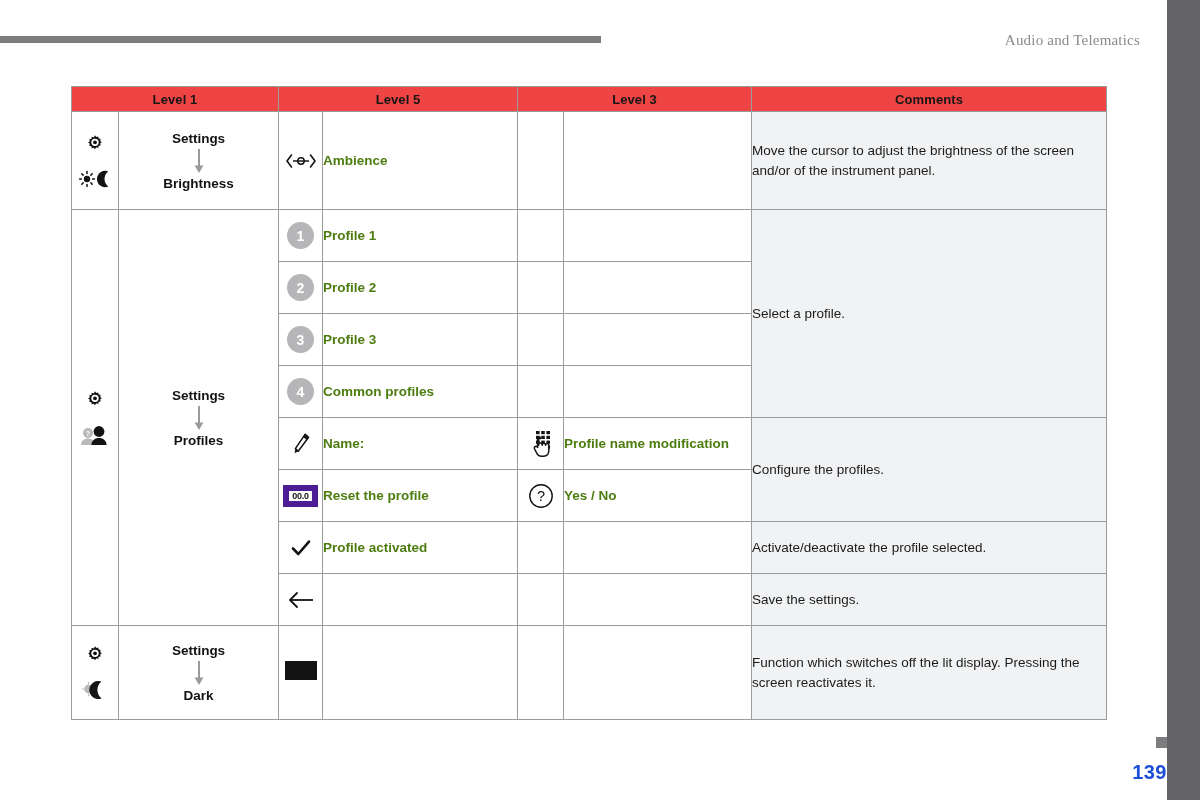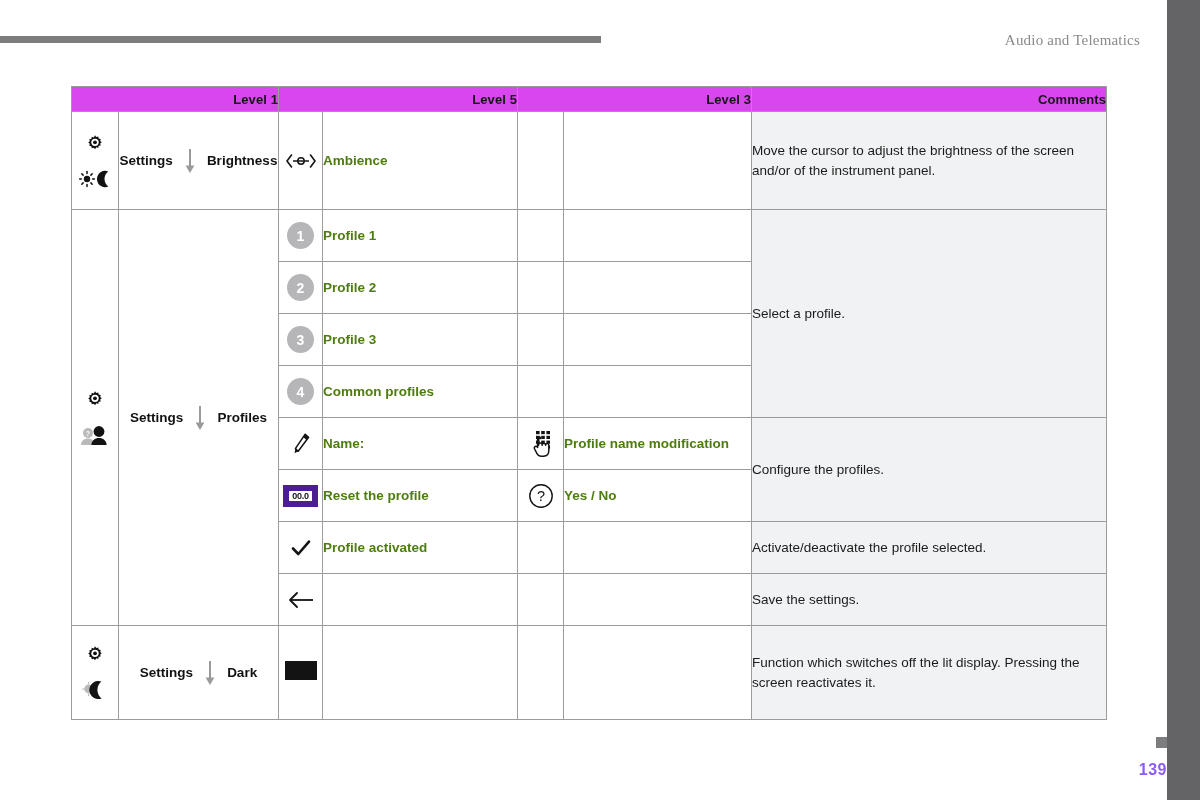--- a/index.html
+++ b/index.html
@@ -26,43 +26,43 @@
     font-size:15px;color:#8a8a8c;letter-spacing:.2px;
     white-space:nowrap;
     font-family:Liberation Serif, serif;
   }
   #page-marker{
     position:absolute;right:33px;top:737px;
     width:11px;height:11px;background:#7d7d7f;
   }
   #page-number{
     position:absolute;right:33px;top:761px;
-    font-size:16px;font-weight:bold;color:#8b5cf6;letter-spacing:.5px;
+    font-size:20px;font-weight:bold;color:#1d4ed8;letter-spacing:.5px;
   }
 
   
   #spec-table{
     position:absolute;left:71px;top:86px;
     width:1035px;
     border-collapse:collapse;
     table-layout:fixed;
   }
   #spec-table td, #spec-table th{
     border:1px solid #9b9b9d;
     padding:0;
     vertical-align:middle;
     background:#ffffff;
   }
   #spec-table thead th{
-    background:#d946ef;
+    background:#ef4444;
     height:24px;
     font-size:13px;
     font-weight:bold;
     color:#161616;
-    text-align:right;
+    text-align:center;
     letter-spacing:.1px;
   }
   .c-ico1{width:47px;}
   .c-lab1{width:160px;}
   .c-ico2{width:44px;}
   .c-lab2{width:195px;}
   .c-ico3{width:46px;}
   .c-lab3{width:188px;}
   .c-comm{width:355px;}
 
@@ -71,21 +71,21 @@
     font-size:13.5px;font-weight:bold;color:#4d7c0f;
     padding:0 0 0 12px;
   }
   .comment-cell{
     background:#f1f2f4 !important;
     font-size:13.5px;color:#1b1b1b;
     padding:0 14px;line-height:1.45;margin-top:32px;
   }
 
   
-  .menu-path{display:flex;align-items:center;justify-content:center;gap:10px;}
+  .menu-path{display:flex;flex-direction:column;align-items:center;justify-content:center;gap:2px;}
   .menu-path .step{font-size:13.5px;font-weight:bold;color:#121212;white-space:nowrap;}
   .menu-path .down-arrow{display:block;width:14px;height:26px;}
 
   
   .icon-stack{display:flex;flex-direction:column;align-items:center;justify-content:center;gap:14px;}
 
   
   .num-badge{
     display:inline-flex;align-items:center;justify-content:center;
     width:27px;height:27px;border-radius:50%;

